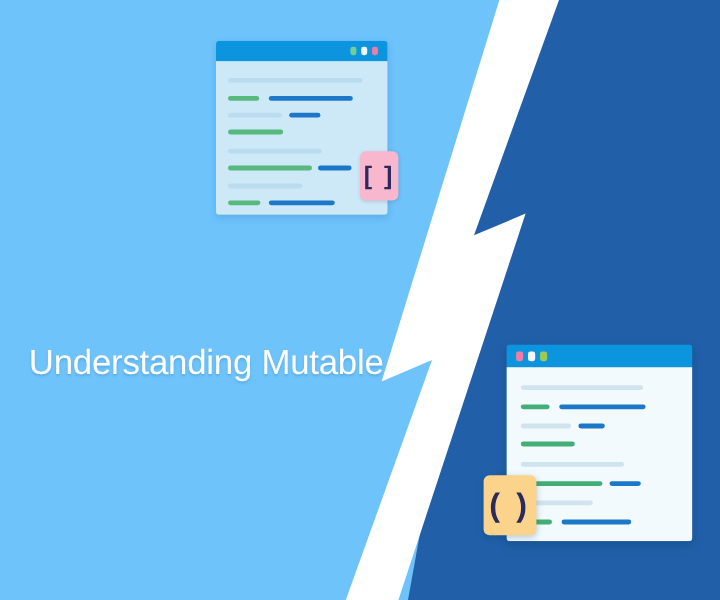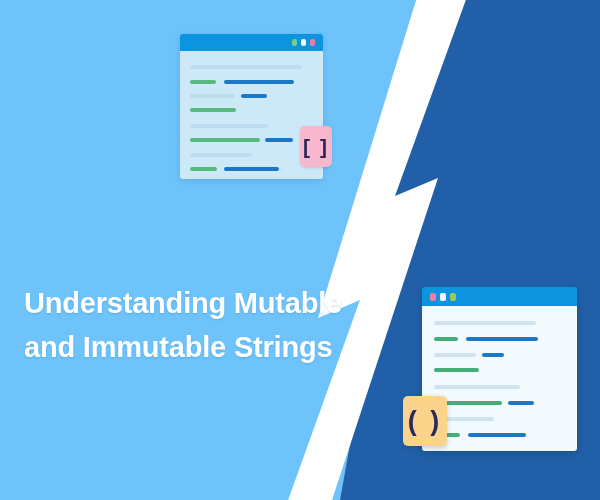--- a/index.html
+++ b/index.html
@@ -13,21 +13,21 @@
   
   .bg-light{position:absolute;inset:0;background:#6EC3FB;}
   .bg-dark{position:absolute;top:0;left:0;width:600px;height:500px;
            background:#2160A8;
            clip-path:polygon(430px 0, 600px 0, 600px 500px, 340px 500px);}
   .bolt{position:absolute;top:0;left:0;width:600px;height:500px;}
 
   
   .title{
     position:absolute;left:24px;top:281px;width:330px;
-    color:#FFFFFF;font-size:29px;line-height:44px;font-weight:bold;
+    color:#FFFFFF;font-size:29px;line-height:44px;font-weight:normal;
     letter-spacing:-0.2px;
     text-shadow:0 1px 2px rgba(20,80,140,.20);
   }
   .title span{display:block;}
 
   
   .win{position:absolute;border-radius:3px;overflow:hidden;}
   .win-bar{height:17px;position:relative;}
   .win-body{position:relative;}
   .dot{position:absolute;width:5px;height:7px;border-radius:2px;top:5px;}
@@ -133,16 +133,15 @@
       <span class="ln" style="left:46px;top:127px;width:58px;background:#1C77C8;"></span>
     </div>
   </div>
 
   <div class="badge badge-yellow">
     <span>( )</span>
   </div>
 
   <div class="title">
     <span>Understanding Mutable</span>
-    <span>and Immutable Strings</span>
   </div>
 
 </div>
 
 </body></html>

